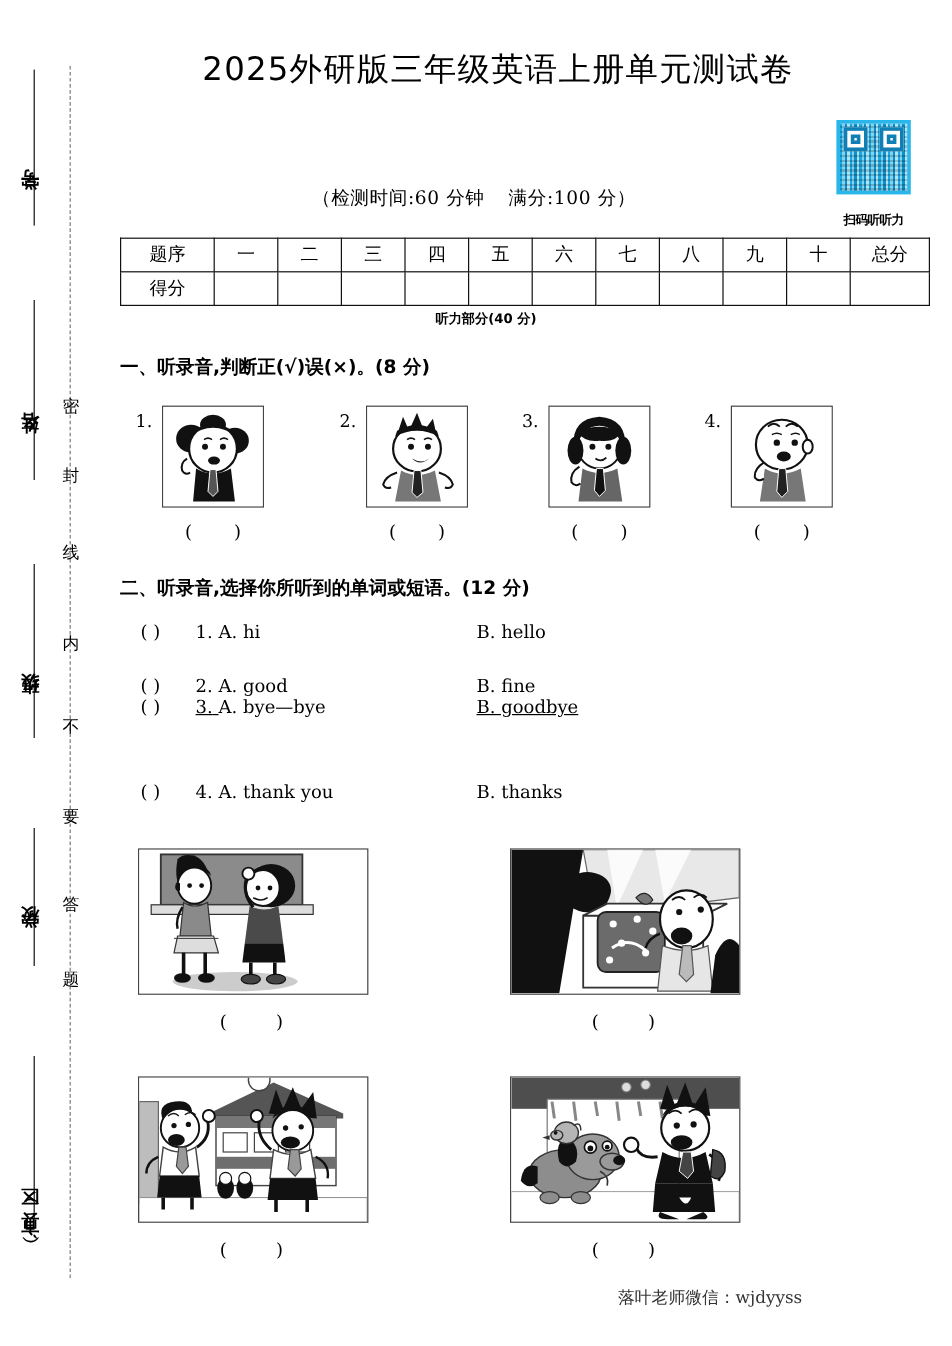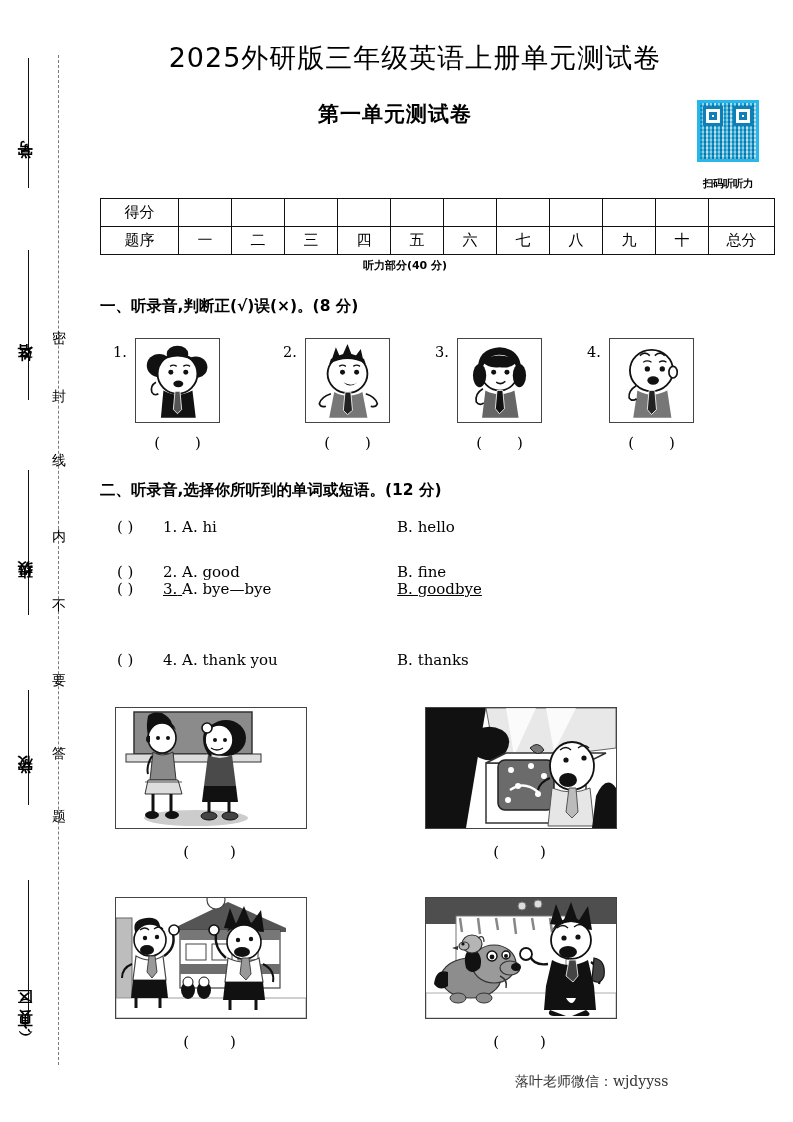--- a/index.html
+++ b/index.html
@@ -262,57 +262,59 @@
   <div class="inner-char" style="position:absolute;top:528px;">内</div>
   <div class="inner-char" style="position:absolute;top:597px;">不</div>
   <div class="inner-char" style="position:absolute;top:672px;">要</div>
   <div class="inner-char" style="position:absolute;top:745px;">答</div>
   <div class="inner-char" style="position:absolute;top:808px;">题</div>
 </div>
 
 <div id="sheet">
 
   <div id="main-title">2025外研版三年级英语上册单元测试卷</div>
-  <div id="sub-title">第一单元测试卷</div>
-
+
+  <div id="exam-meta">
+    <span>（检测时间:60 分钟</span><span class="gap"></span><span>满分:100 分）</span>
+  </div>
 
   <div id="qr-block">
     <div id="qr-code"></div>
     <div id="qr-caption">扫码听听力</div>
   </div>
 
   <table id="score-table">
     <tbody>
         <tr>
-      <td class="rowhead">得分</td>
-      <td></td>
-      <td></td>
-      <td></td>
-      <td></td>
-      <td></td>
-      <td></td>
-      <td></td>
-      <td></td>
-      <td></td>
-      <td></td>
-      <td class="wide"></td>
-    </tr>
-    <tr>
       <td class="rowhead">题序</td>
       <td>一</td>
       <td>二</td>
       <td>三</td>
       <td>四</td>
       <td>五</td>
       <td>六</td>
       <td>七</td>
       <td>八</td>
       <td>九</td>
       <td>十</td>
       <td class="wide">总分</td>
+    </tr>
+    <tr>
+      <td class="rowhead">得分</td>
+      <td></td>
+      <td></td>
+      <td></td>
+      <td></td>
+      <td></td>
+      <td></td>
+      <td></td>
+      <td></td>
+      <td></td>
+      <td></td>
+      <td class="wide"></td>
     </tr>
   </tbody>
     </table>
 
   <div class="part-header" style="top:258px;">听力部分(40 分)</div>
 
   <div class="q-stem" style="top:296px;text-align:right;">一、听录音,判断正(√)误(×)。(8 分)</div>
 
   <div class="pic-cell-small" style="left:18px; top:338px;">
     <div class="pic-num">1.</div>

